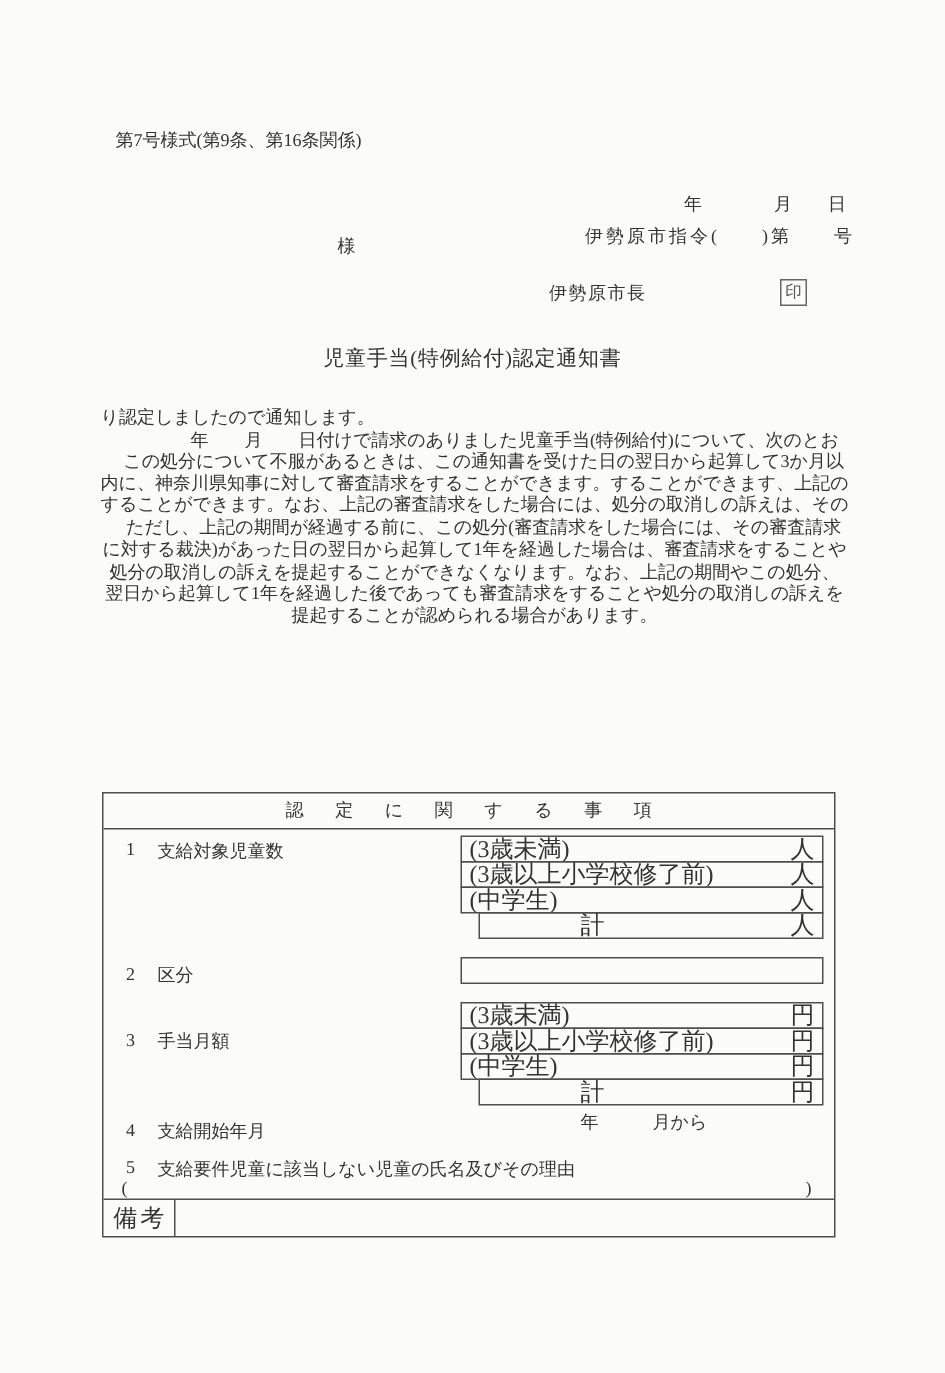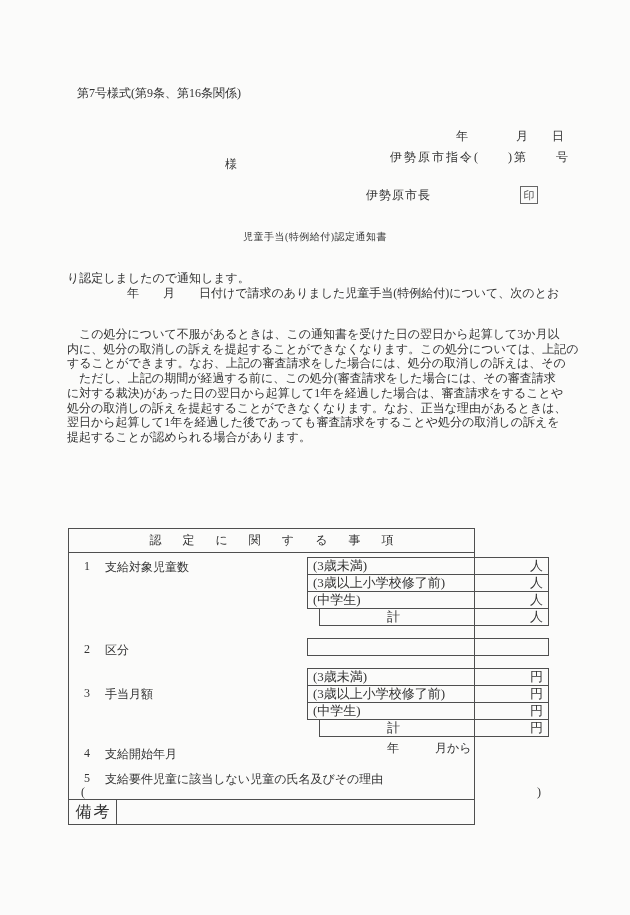--- a/index.html
+++ b/index.html
@@ -23,49 +23,49 @@
   .dateline{left:456px;top:129px;}
   .addressee{left:225px;top:157px;}
   .issuer{left:366px;top:188px;letter-spacing:1px;}
   .seal{
     position:absolute;left:520px;top:186px;width:18px;height:18px;
     border:1px solid #666;font-size:11px;line-height:16px;text-align:center;
     color:#555;
   }
   .doc-title{
     position:absolute;left:0;right:0;top:230px;
-    text-align:center;font-size:10px;letter-spacing:0.5px;white-space:pre;
+    text-align:center;font-size:14px;letter-spacing:0.5px;white-space:pre;
   }
   .para{position:absolute;left:67px;}
   .intro{top:271px;}
-  .appeal{top:327px;}
+  .appeal{top:300px;text-align:center;}
   .para .line{font-size:12px;line-height:14.72px;white-space:pre;}
   .intro .line{line-height:15px;}
 
   
   .tbl{
-    position:absolute;left:68px;top:528px;width:407px;height:297px;
+    position:absolute;left:68px;top:528px;width:489px;height:297px;
     border:1px solid var(--bd);
   }
   .tbl-header{
     position:absolute;left:0;right:0;top:0;height:24px;
     border-bottom:1px solid var(--bd);
     text-align:center;font-size:12px;line-height:23px;
     letter-spacing:21px;padding-left:21px;white-space:pre;
   }
   .rowlab{
     position:absolute;left:15px;font-size:12px;white-space:pre;display:flex;
   }
   .rowlab .rowno{display:inline-block;min-width:21px;}
   .rl1{top:30px}.rl2{top:113px}.rl3{top:157px}.rl4{top:217px}.rl5{top:242px}
   .vbox{
     position:absolute;left:238px;width:242px;height:18px;
     border:1px solid var(--bd);
     display:flex;justify-content:space-between;align-items:center;
-    padding:0 5px;font-size:13px;white-space:pre;
+    padding:0 5px;font-size:16px;white-space:pre;
   }
   .vb10{top:28px}.vb11{top:45px}.vb12{top:62px}
   .vb13{top:79px;left:250px;width:230px;}
   .vb2{top:109px;}
   .vb30{top:139px}.vb31{top:156px}.vb32{top:173px}
   .vb33{top:190px;left:250px;width:230px;}
   .total-label{padding-left:62px;}
   .r4val{position:absolute;left:292px;top:211px;font-size:12px;white-space:pre;margin-left:26px;}
   .paren{position:absolute;font-size:12px;top:256px;}
   .p-open{left:12px;}
@@ -95,25 +95,25 @@
 
   <div class="doc-title">児童手当(特例給付)認定通知書</div>
 
   <div class="para intro">
     <div class="line">り認定しましたので通知します。</div>
     <div class="line">　　　　　年　　月　　日付けで請求のありました児童手当(特例給付)について、次のとお</div>
   </div>
 
   <div class="para appeal">
     <div class="line">　この処分について不服があるときは、この通知書を受けた日の翌日から起算して3か月以</div>
-    <div class="line">内に、処分の取消しの訴えを提起することができなくなります。この処分については、上記の</div>
+    <div class="line">内に、神奈川県知事に対して審査請求をすることができます。することができます、上記の</div>
     <div class="line">することができます。なお、上記の審査請求をした場合には、処分の取消しの訴えは、その</div>
     <div class="line">　ただし、上記の期間が経過する前に、この処分(審査請求をした場合には、その審査請求</div>
     <div class="line">に対する裁決)があった日の翌日から起算して1年を経過した場合は、審査請求をすることや</div>
-    <div class="line">処分の取消しの訴えを提起することができなくなります。なお、正当な理由があるときは、</div>
+    <div class="line">処分の取消しの訴えを提起することができなくなります。なお、上記の期間やこの処分、</div>
     <div class="line">翌日から起算して1年を経過した後であっても審査請求をすることや処分の取消しの訴えを</div>
     <div class="line">提起することが認められる場合があります。</div>
   </div>
 
   <div class="tbl">
     <div class="tbl-header">認定に関する事項</div>
 
     <div class="rowlab rl1">
       <span class="rowno">1</span>
       <span>支給対象児童数</span>

